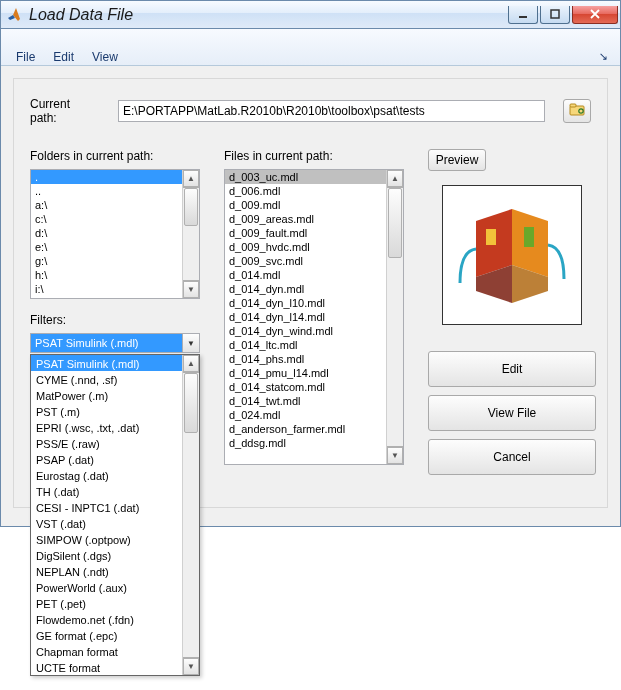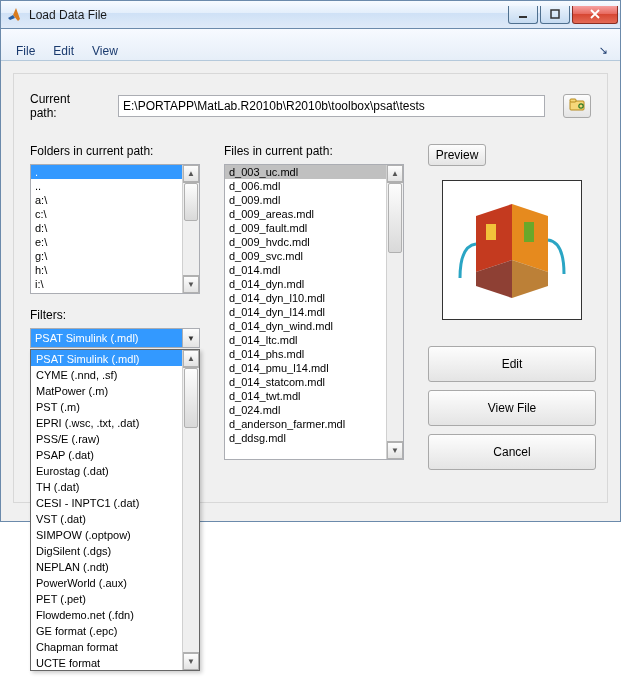--- a/index.html
+++ b/index.html
@@ -28,21 +28,22 @@
     padding: 0 2px 0 6px;
   }
   .titlebar .app-icon {
     width: 16px; height: 16px;
     margin-right: 6px;
     position: relative;
   }
   .titlebar .title-text {
     flex: 1;
     color: #1a1a1a;
-    font-size: 12px;
+    font-size: 16px;
+    font-style: italic;
   }
   .win-btns { display: flex; gap: 2px; }
   .win-btn {
     width: 30px; height: 18px;
     border: 1px solid #4f708f;
     border-top: none;
     border-radius: 0 0 3px 3px;
     display: flex; align-items: center; justify-content: center;
     font-size: 10px;
     background: linear-gradient(to bottom, #eaf3fc, #c6dbf1);
@@ -53,21 +54,21 @@
     background: linear-gradient(to bottom, #f5a1a1 0%, #e86b60 45%, #d64531 46%, #e46a55 100%);
     color: #fff;
     border-color: #8a2e22;
   }
   .menubar {
     height: 32px;
     background: linear-gradient(to bottom, #f7faff, #e6eef8);
     border-bottom: 1px solid #b5c9db;
     display: flex;
     align-items: stretch;
-    padding: 12px 6px;
+    padding: 18px 6px;
   }
   .menubar .menu-item {
     padding: 3px 9px;
     color: #1a3a6e;
     cursor: default;
   }
   .menubar .menu-dock {
     margin-left: auto;
     padding: 3px 6px;
     color: #1a3a6e;

